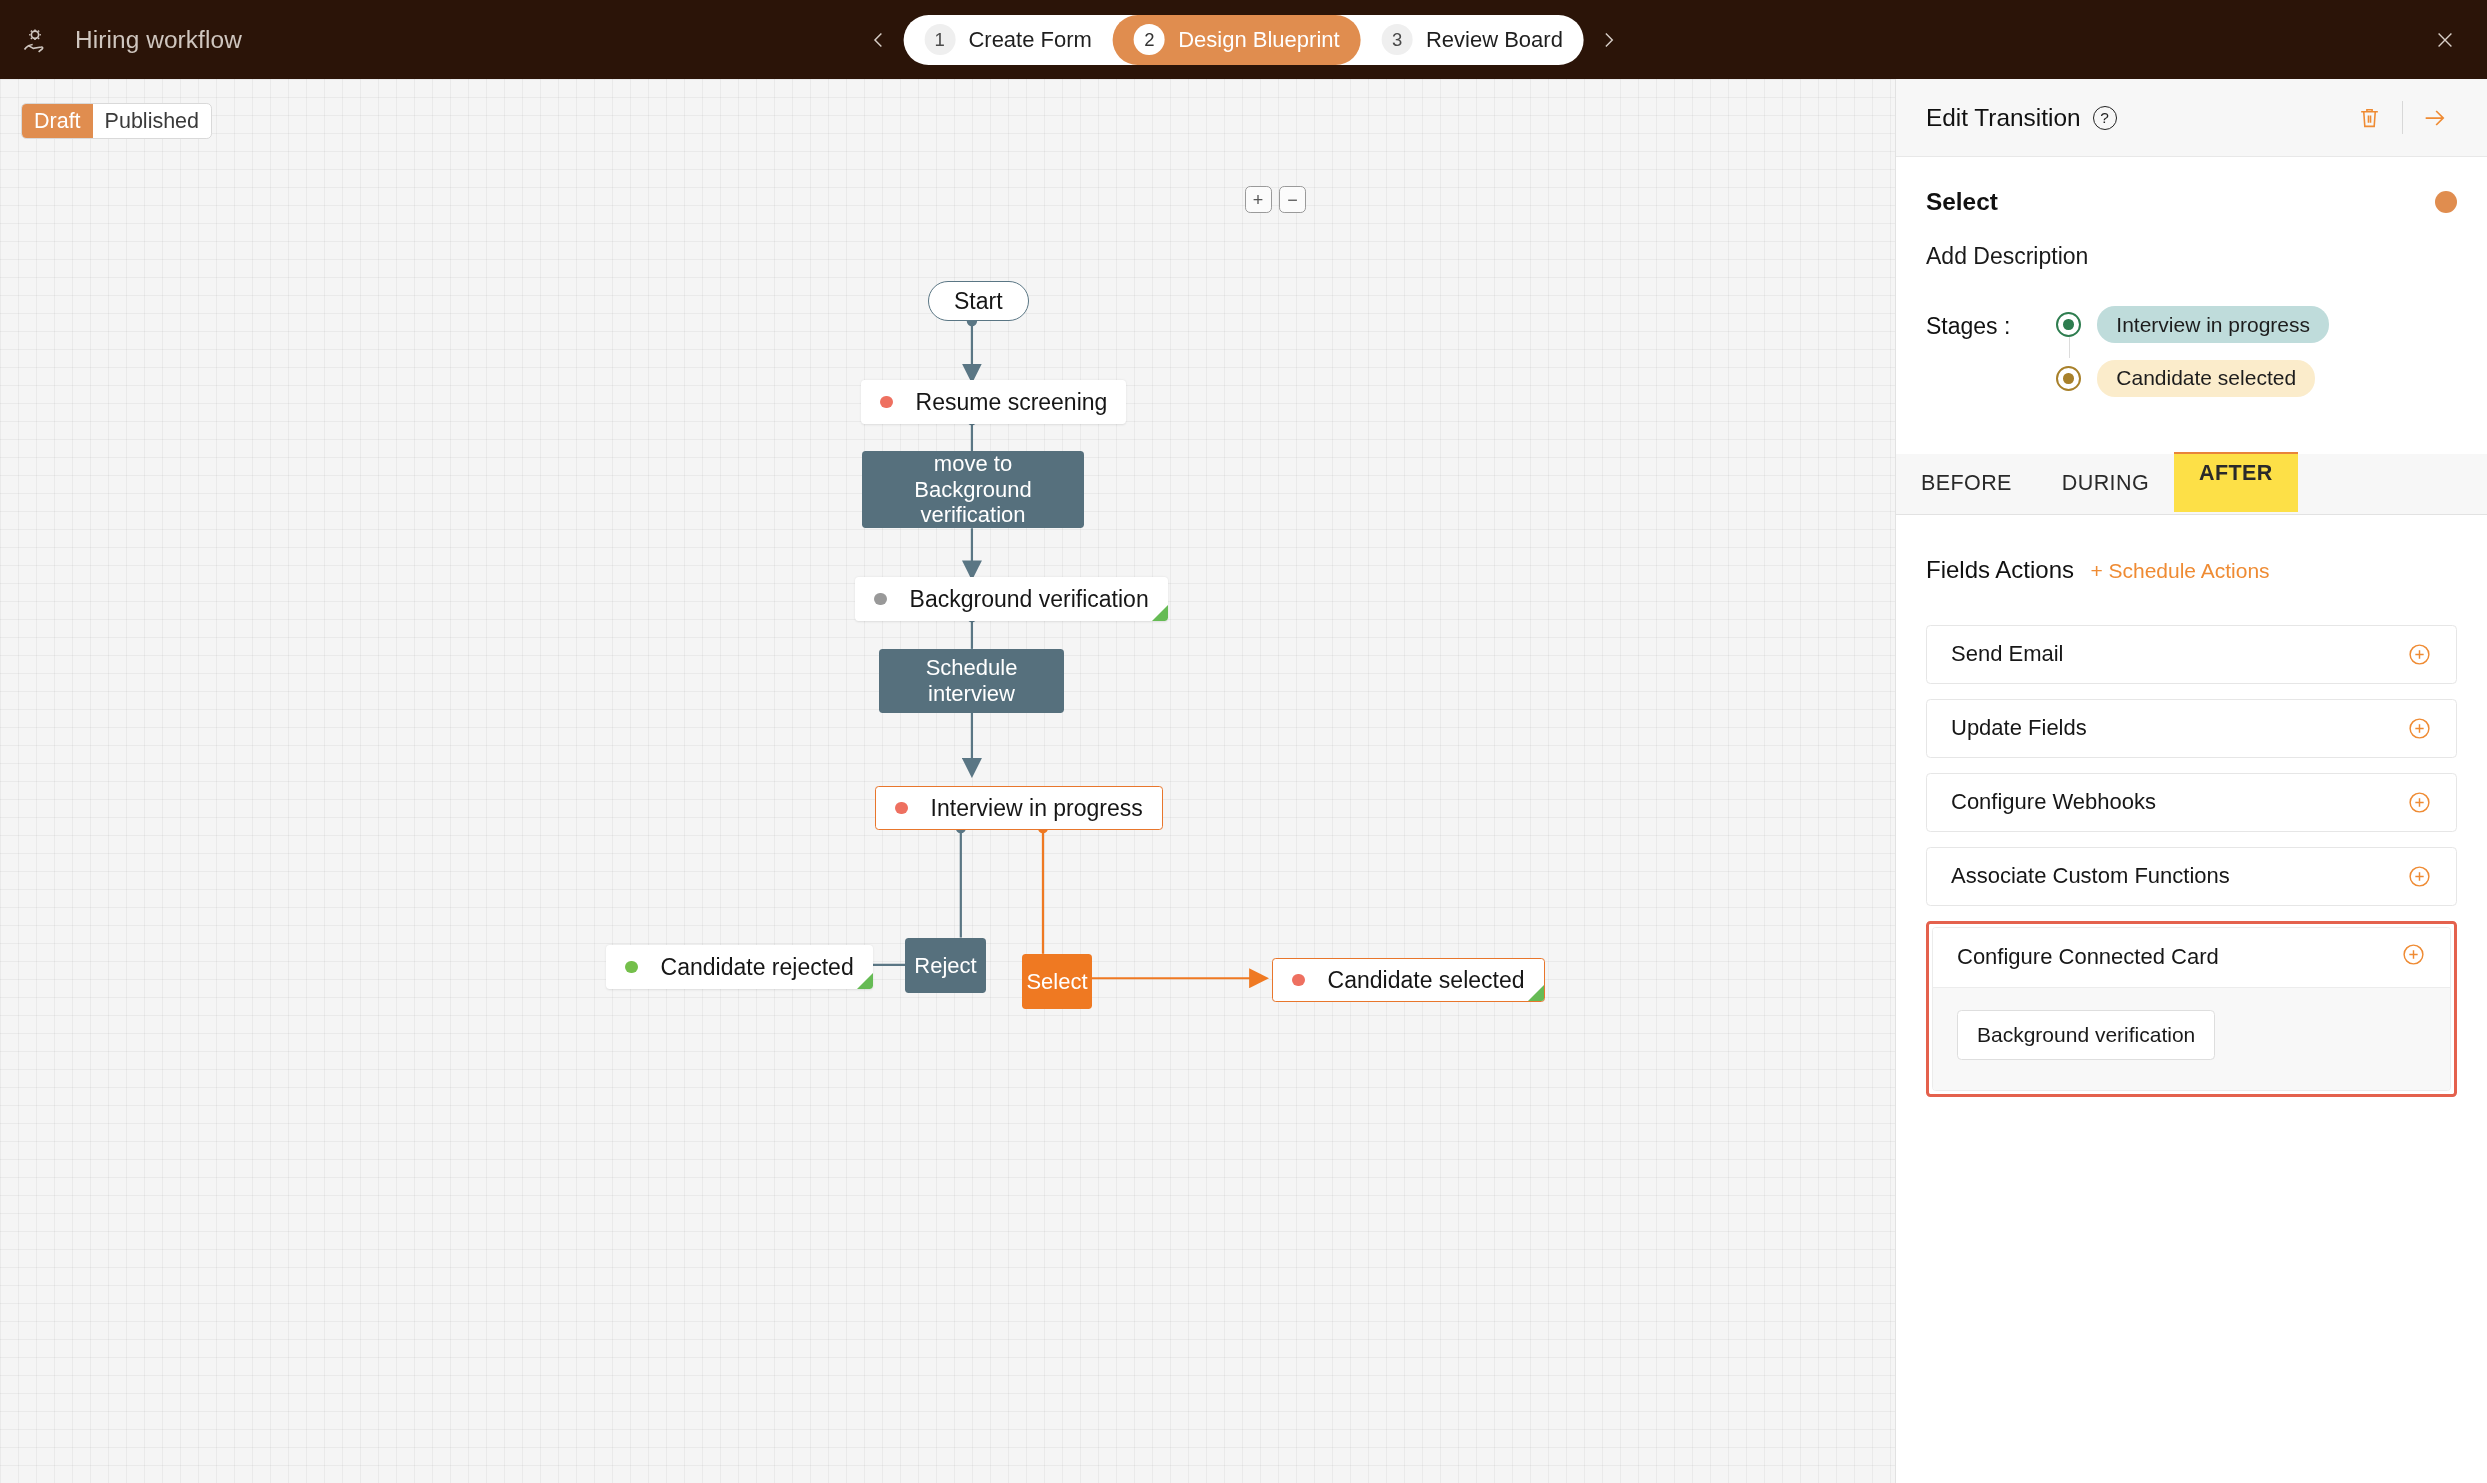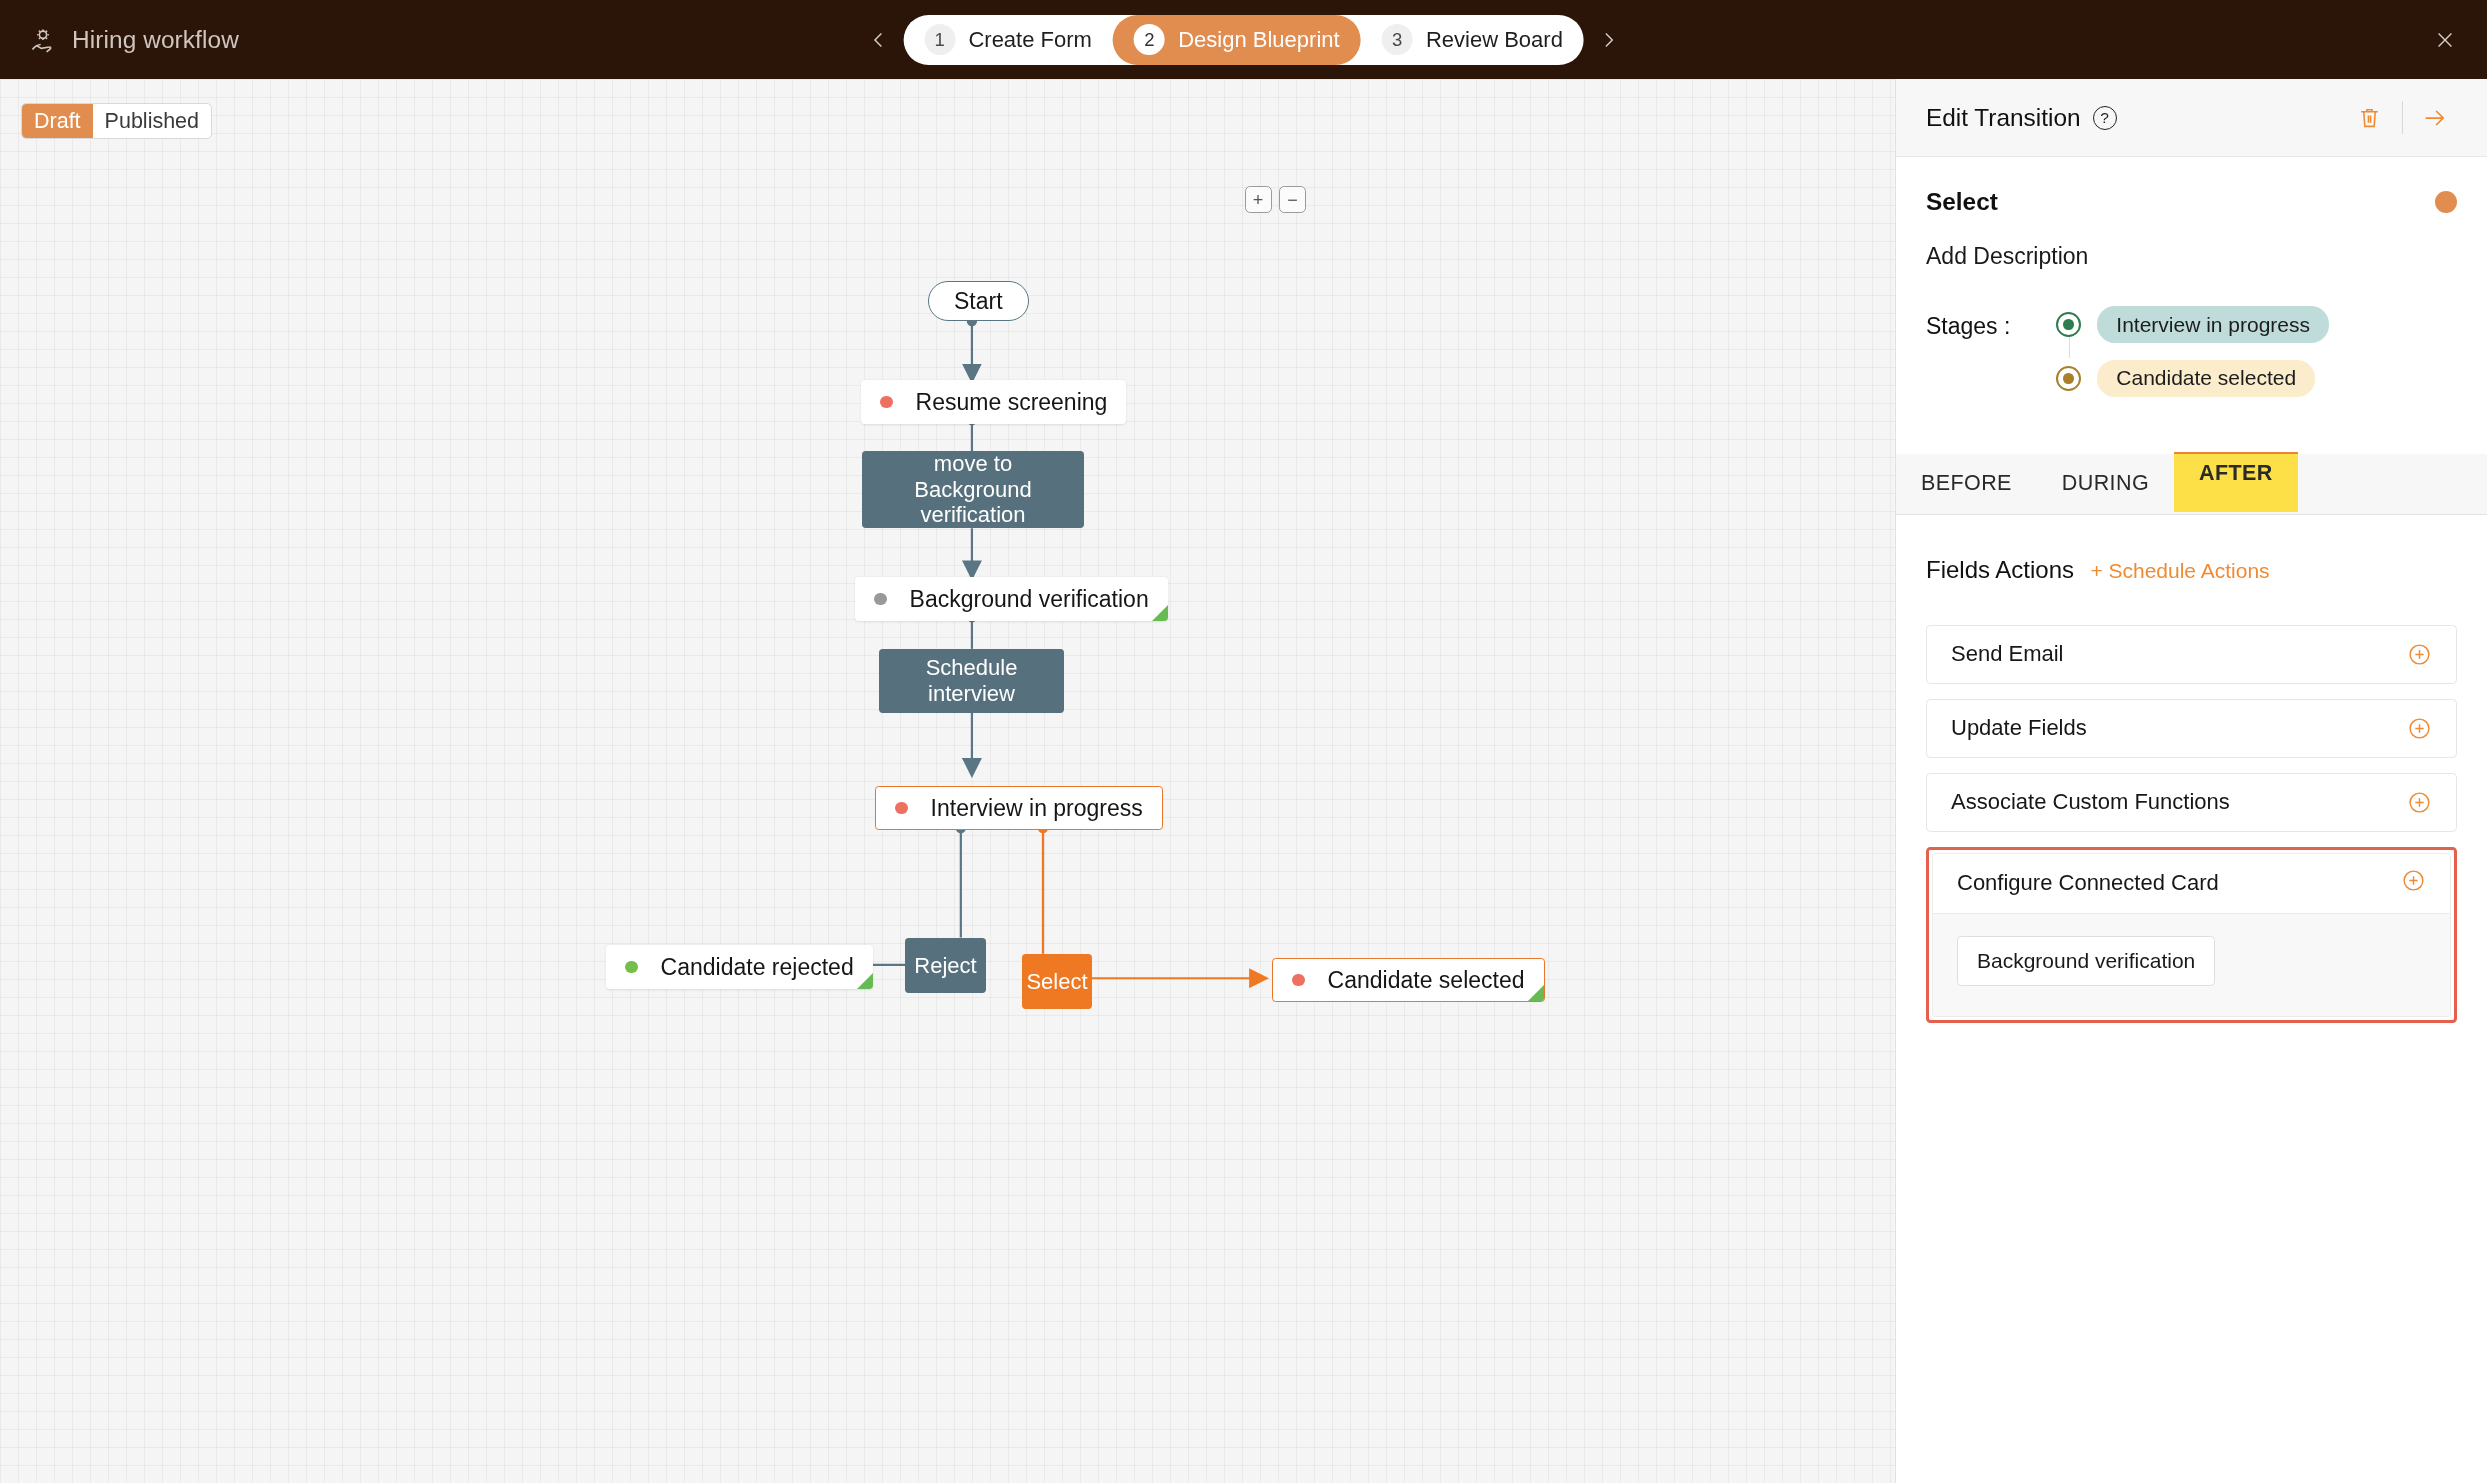--- a/index.html
+++ b/index.html
@@ -10,21 +10,21 @@
     background: #ffffff;
   }
   #app { position: relative; width: 2487px; height: 1483px; }
 
   
   .topbar {
     position: absolute; left: 0; top: 0; width: 2487px; height: 79px;
     background: #2b1408;
     display: flex; align-items: center;
   }
-  .topbar-left { display: flex; align-items: center; gap: 15px; padding-left: 21px; margin-left: 8px; }
+  .topbar-left { display: flex; align-items: center; gap: 26px; padding-left: 21px; }
   .wf-icon { width: 28px; height: 28px; display:block; }
   .wf-title { color: #cfc6bf; font-size: 24.4px; letter-spacing: 0.1px; white-space: nowrap; }
 
   .steps-wrap {
     position: absolute; left: 50%; top: 50%; transform: translate(-50%,-50%);
     display: flex; align-items: center; gap: 12px;
   }
   .chev {
     width: 25px; height: 25px; color: #d6cdc6; display:flex;align-items:center;justify-content:center;
     cursor: pointer;
@@ -411,20 +411,29 @@
       <div class="act">
         <span>Update Fields</span>
         <span class="plus">
           <svg width="25" height="25" viewBox="0 0 24 24" fill="none" stroke="#ef8b33" stroke-width="1.4">
               <circle cx="12" cy="12" r="9"></circle>
               <path d="M12 8v8M8 12h8"></path>
             </svg>
         </span>
       </div>
       <div class="act">
+        <span>Configure Webhooks</span>
+        <span class="plus">
+          <svg width="25" height="25" viewBox="0 0 24 24" fill="none" stroke="#ef8b33" stroke-width="1.4">
+              <circle cx="12" cy="12" r="9"></circle>
+              <path d="M12 8v8M8 12h8"></path>
+            </svg>
+        </span>
+      </div>
+      <div class="act">
         <span>Associate Custom Functions</span>
         <span class="plus">
           <svg width="25" height="25" viewBox="0 0 24 24" fill="none" stroke="#ef8b33" stroke-width="1.4">
               <circle cx="12" cy="12" r="9"></circle>
               <path d="M12 8v8M8 12h8"></path>
             </svg>
         </span>
       </div>
 
       <div class="cc-wrap">

